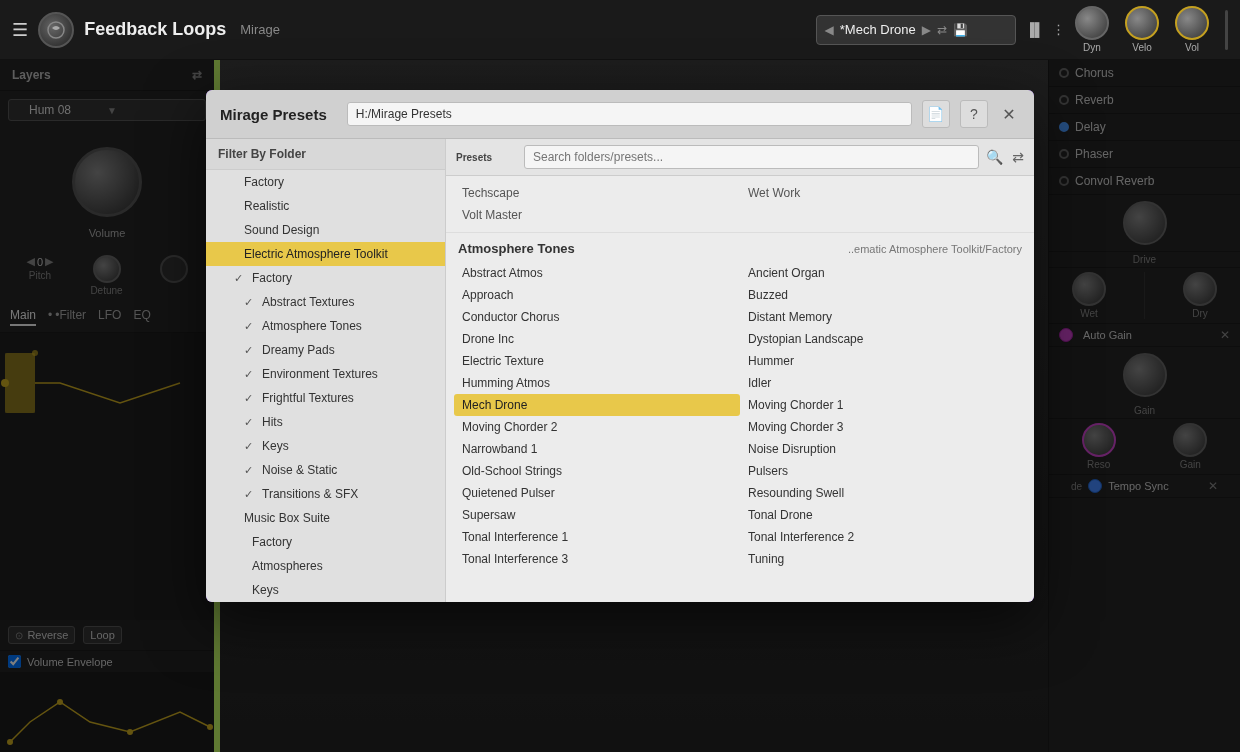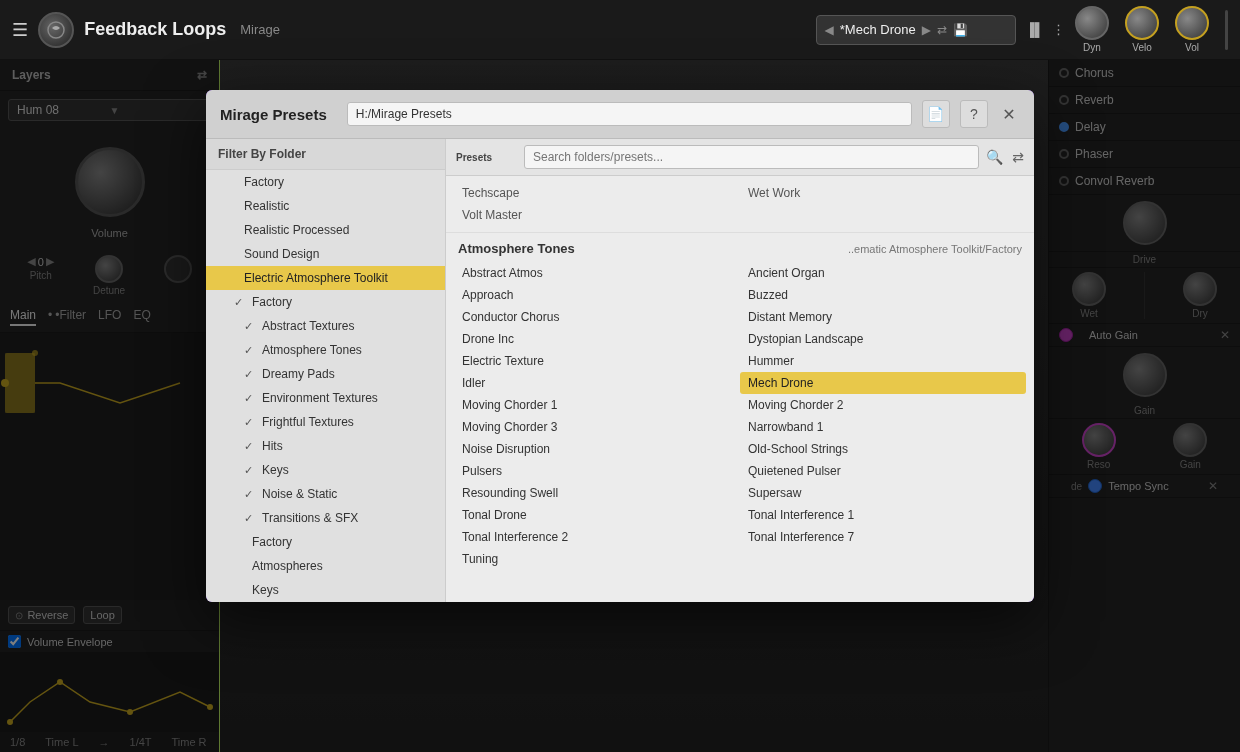--- a/index.html
+++ b/index.html
@@ -64,36 +64,36 @@
     .main-area {
       height: 692px;
       display: flex;
       position: relative;
     }
 
     
     .left-panel {
       width: 220px;
       background: #252525;
-      border-right: 1px solid #bef264;
+      border-right: 6px solid #bef264;
       display: flex;
       flex-direction: column;
     }
     .panel-header {
       padding: 8px 12px;
       font-size: 12px;
       font-weight: 600;
       color: #bbb;
       border-bottom: 1px solid #1a1a1a;
       display: flex; justify-content: space-between; align-items: center;
     }
     .preset-selector {
       display: flex; align-items: center;
       background: #333; border: 1px solid #555;
-      border-radius: 3px; padding: 3px 8px;
+      border-radius: 3px; padding: 3px 20px;
       margin: 8px;
       cursor: pointer;
     }
     .preset-selector span { flex: 1; font-size: 12px; }
     .knob-large {
       width: 70px; height: 70px;
       border-radius: 50%;
       background: radial-gradient(circle at 35% 35%, #888, #2a2a2a);
       border: 3px solid #555;
       margin: 10px auto;
@@ -462,27 +462,20 @@
     </div>
     <div style="height:80px;background:#1a1a1a;position:relative;">
       <svg width="100%" height="80">
         <polyline points="10,70 30,50 60,30 90,50 130,60 180,40 210,55" stroke="#c8a820" stroke-width="1.5" fill="none"></polyline>
         <circle cx="10" cy="70" r="3" fill="#c8a820"></circle>
         <circle cx="60" cy="30" r="3" fill="#c8a820"></circle>
         <circle cx="130" cy="60" r="3" fill="#c8a820"></circle>
         <circle cx="210" cy="55" r="3" fill="#c8a820"></circle>
       </svg>
     </div>
-    <div class="time-bottom">
-      <span>1/8</span>
-      <span>Time L</span>
-      <span>→</span>
-      <span>1/4T</span>
-      <span>Time R</span>
-    </div>
   </div>
 
   <div class="center-main">
     <div style="flex:1;background:linear-gradient(180deg,#3a3a3a 0%,#222 100%);"></div>
   </div>
 
   <div class="right-panel" style="display:flex;flex-direction:column;overflow-y:auto;">
     <div id="effects-list">
     <div class="effect-item">
           <div class="effect-dot"></div>
@@ -515,21 +508,21 @@
           <div class="knob" style="width:34px;height:34px;"></div>
           <span style="font-size:10px;color:#888;">Wet</span>
         </div>
         <div style="width:1px;background:#333;"></div>
         <div style="display:flex;flex-direction:column;align-items:center;gap:2px;">
           <div class="knob" style="width:34px;height:34px;"></div>
           <span style="font-size:10px;color:#888;">Dry</span>
         </div>
       </div>
     </div>
-    <div style="padding:4px 10px;display:flex;align-items:center;gap:16px;border-bottom:1px solid #1a1a1a;">
+    <div style="padding:4px 10px;display:flex;align-items:center;gap:10px;border-bottom:1px solid #1a1a1a;">
       <div style="width:14px;height:14px;border-radius:50%;background:#cc44cc;border:1px solid #aa22aa;"></div>
       <span style="font-size:11px;color:#ccc;">Auto Gain</span>
       <span style="margin-left:auto;color:#888;font-size:12px;">✕</span>
     </div>
     <div style="padding:6px 10px;display:flex;justify-content:center;">
       <div class="knob" style="width:44px;height:44px;"></div>
     </div>
     <div style="padding:2px 10px;font-size:10px;color:#888;text-align:center;">Gain</div>
     <div style="padding:4px;border-top:1px solid #1a1a1a;border-bottom:1px solid #1a1a1a;">
       <div style="display:flex;justify-content:space-around;">
@@ -570,69 +563,69 @@
               <div class="folder-item">
                 <span class="check-icon"></span>
                 <span>Factory</span>
               </div>
               <div class="folder-item">
                 <span class="check-icon"></span>
                 <span>Realistic</span>
               </div>
               <div class="folder-item">
                 <span class="check-icon"></span>
-                <span>Realistic Processed</span>
+                <span>Sound Design</span>
+              </div>
+              <div class="folder-item selected">
+                <span class="check-icon"></span>
+                <span>Electric Atmosphere Toolkit</span>
+              </div>
+              <div class="folder-item sub">
+                <span class="check-icon visible">✓</span>
+                <span>Factory</span>
+              </div>
+              <div class="folder-item sub2">
+                <span class="check-icon visible">✓</span>
+                <span>Abstract Textures</span>
+              </div>
+              <div class="folder-item sub2">
+                <span class="check-icon visible">✓</span>
+                <span>Atmosphere Tones</span>
+              </div>
+              <div class="folder-item sub2">
+                <span class="check-icon visible">✓</span>
+                <span>Dreamy Pads</span>
+              </div>
+              <div class="folder-item sub2">
+                <span class="check-icon visible">✓</span>
+                <span>Environment Textures</span>
+              </div>
+              <div class="folder-item sub2">
+                <span class="check-icon visible">✓</span>
+                <span>Frightful Textures</span>
+              </div>
+              <div class="folder-item sub2">
+                <span class="check-icon visible">✓</span>
+                <span>Hits</span>
+              </div>
+              <div class="folder-item sub2">
+                <span class="check-icon visible">✓</span>
+                <span>Keys</span>
+              </div>
+              <div class="folder-item sub2">
+                <span class="check-icon visible">✓</span>
+                <span>Noise &amp; Static</span>
+              </div>
+              <div class="folder-item sub2">
+                <span class="check-icon visible">✓</span>
+                <span>Transitions &amp; SFX</span>
               </div>
               <div class="folder-item">
                 <span class="check-icon"></span>
-                <span>Sound Design</span>
-              </div>
-              <div class="folder-item selected">
-                <span class="check-icon"></span>
-                <span>Electric Atmosphere Toolkit</span>
-              </div>
-              <div class="folder-item sub">
-                <span class="check-icon visible">✓</span>
-                <span>Factory</span>
-              </div>
-              <div class="folder-item sub2">
-                <span class="check-icon visible">✓</span>
-                <span>Abstract Textures</span>
-              </div>
-              <div class="folder-item sub2">
-                <span class="check-icon visible">✓</span>
-                <span>Atmosphere Tones</span>
-              </div>
-              <div class="folder-item sub2">
-                <span class="check-icon visible">✓</span>
-                <span>Dreamy Pads</span>
-              </div>
-              <div class="folder-item sub2">
-                <span class="check-icon visible">✓</span>
-                <span>Environment Textures</span>
-              </div>
-              <div class="folder-item sub2">
-                <span class="check-icon visible">✓</span>
-                <span>Frightful Textures</span>
-              </div>
-              <div class="folder-item sub2">
-                <span class="check-icon visible">✓</span>
-                <span>Hits</span>
-              </div>
-              <div class="folder-item sub2">
-                <span class="check-icon visible">✓</span>
-                <span>Keys</span>
-              </div>
-              <div class="folder-item sub2">
-                <span class="check-icon visible">✓</span>
-                <span>Noise &amp; Static</span>
-              </div>
-              <div class="folder-item sub2">
-                <span class="check-icon visible">✓</span>
-                <span>Transitions &amp; SFX</span>
+                <span>Music Box Suite</span>
               </div>
               <div class="folder-item sub">
                 <span class="check-icon"></span>
                 <span>Factory</span>
               </div>
               <div class="folder-item sub">
                 <span class="check-icon"></span>
                 <span>Atmospheres</span>
               </div>
               <div class="folder-item sub">
@@ -665,36 +658,37 @@
                 <div class="preset-item">Abstract Atmos</div>
                 <div class="preset-item">Ancient Organ</div>
                 <div class="preset-item">Approach</div>
                 <div class="preset-item">Buzzed</div>
                 <div class="preset-item">Conductor Chorus</div>
                 <div class="preset-item">Distant Memory</div>
                 <div class="preset-item">Drone Inc</div>
                 <div class="preset-item">Dystopian Landscape</div>
                 <div class="preset-item">Electric Texture</div>
                 <div class="preset-item">Hummer</div>
+                <div class="preset-item">Humming Atmos</div>
                 <div class="preset-item">Idler</div>
                 <div class="preset-item selected">Mech Drone</div>
                 <div class="preset-item">Moving Chorder 1</div>
                 <div class="preset-item">Moving Chorder 2</div>
                 <div class="preset-item">Moving Chorder 3</div>
                 <div class="preset-item">Narrowband 1</div>
                 <div class="preset-item">Noise Disruption</div>
                 <div class="preset-item">Old-School Strings</div>
                 <div class="preset-item">Pulsers</div>
                 <div class="preset-item">Quietened Pulser</div>
                 <div class="preset-item">Resounding Swell</div>
                 <div class="preset-item">Supersaw</div>
                 <div class="preset-item">Tonal Drone</div>
                 <div class="preset-item">Tonal Interference 1</div>
                 <div class="preset-item">Tonal Interference 2</div>
-                <div class="preset-item">Tonal Interference 7</div>
+                <div class="preset-item">Tonal Interference 3</div>
                 <div class="preset-item">Tuning</div>
               </div>
           </div>
         </div>
       </div>
     </div>
   </div>
 
 </div>
 

